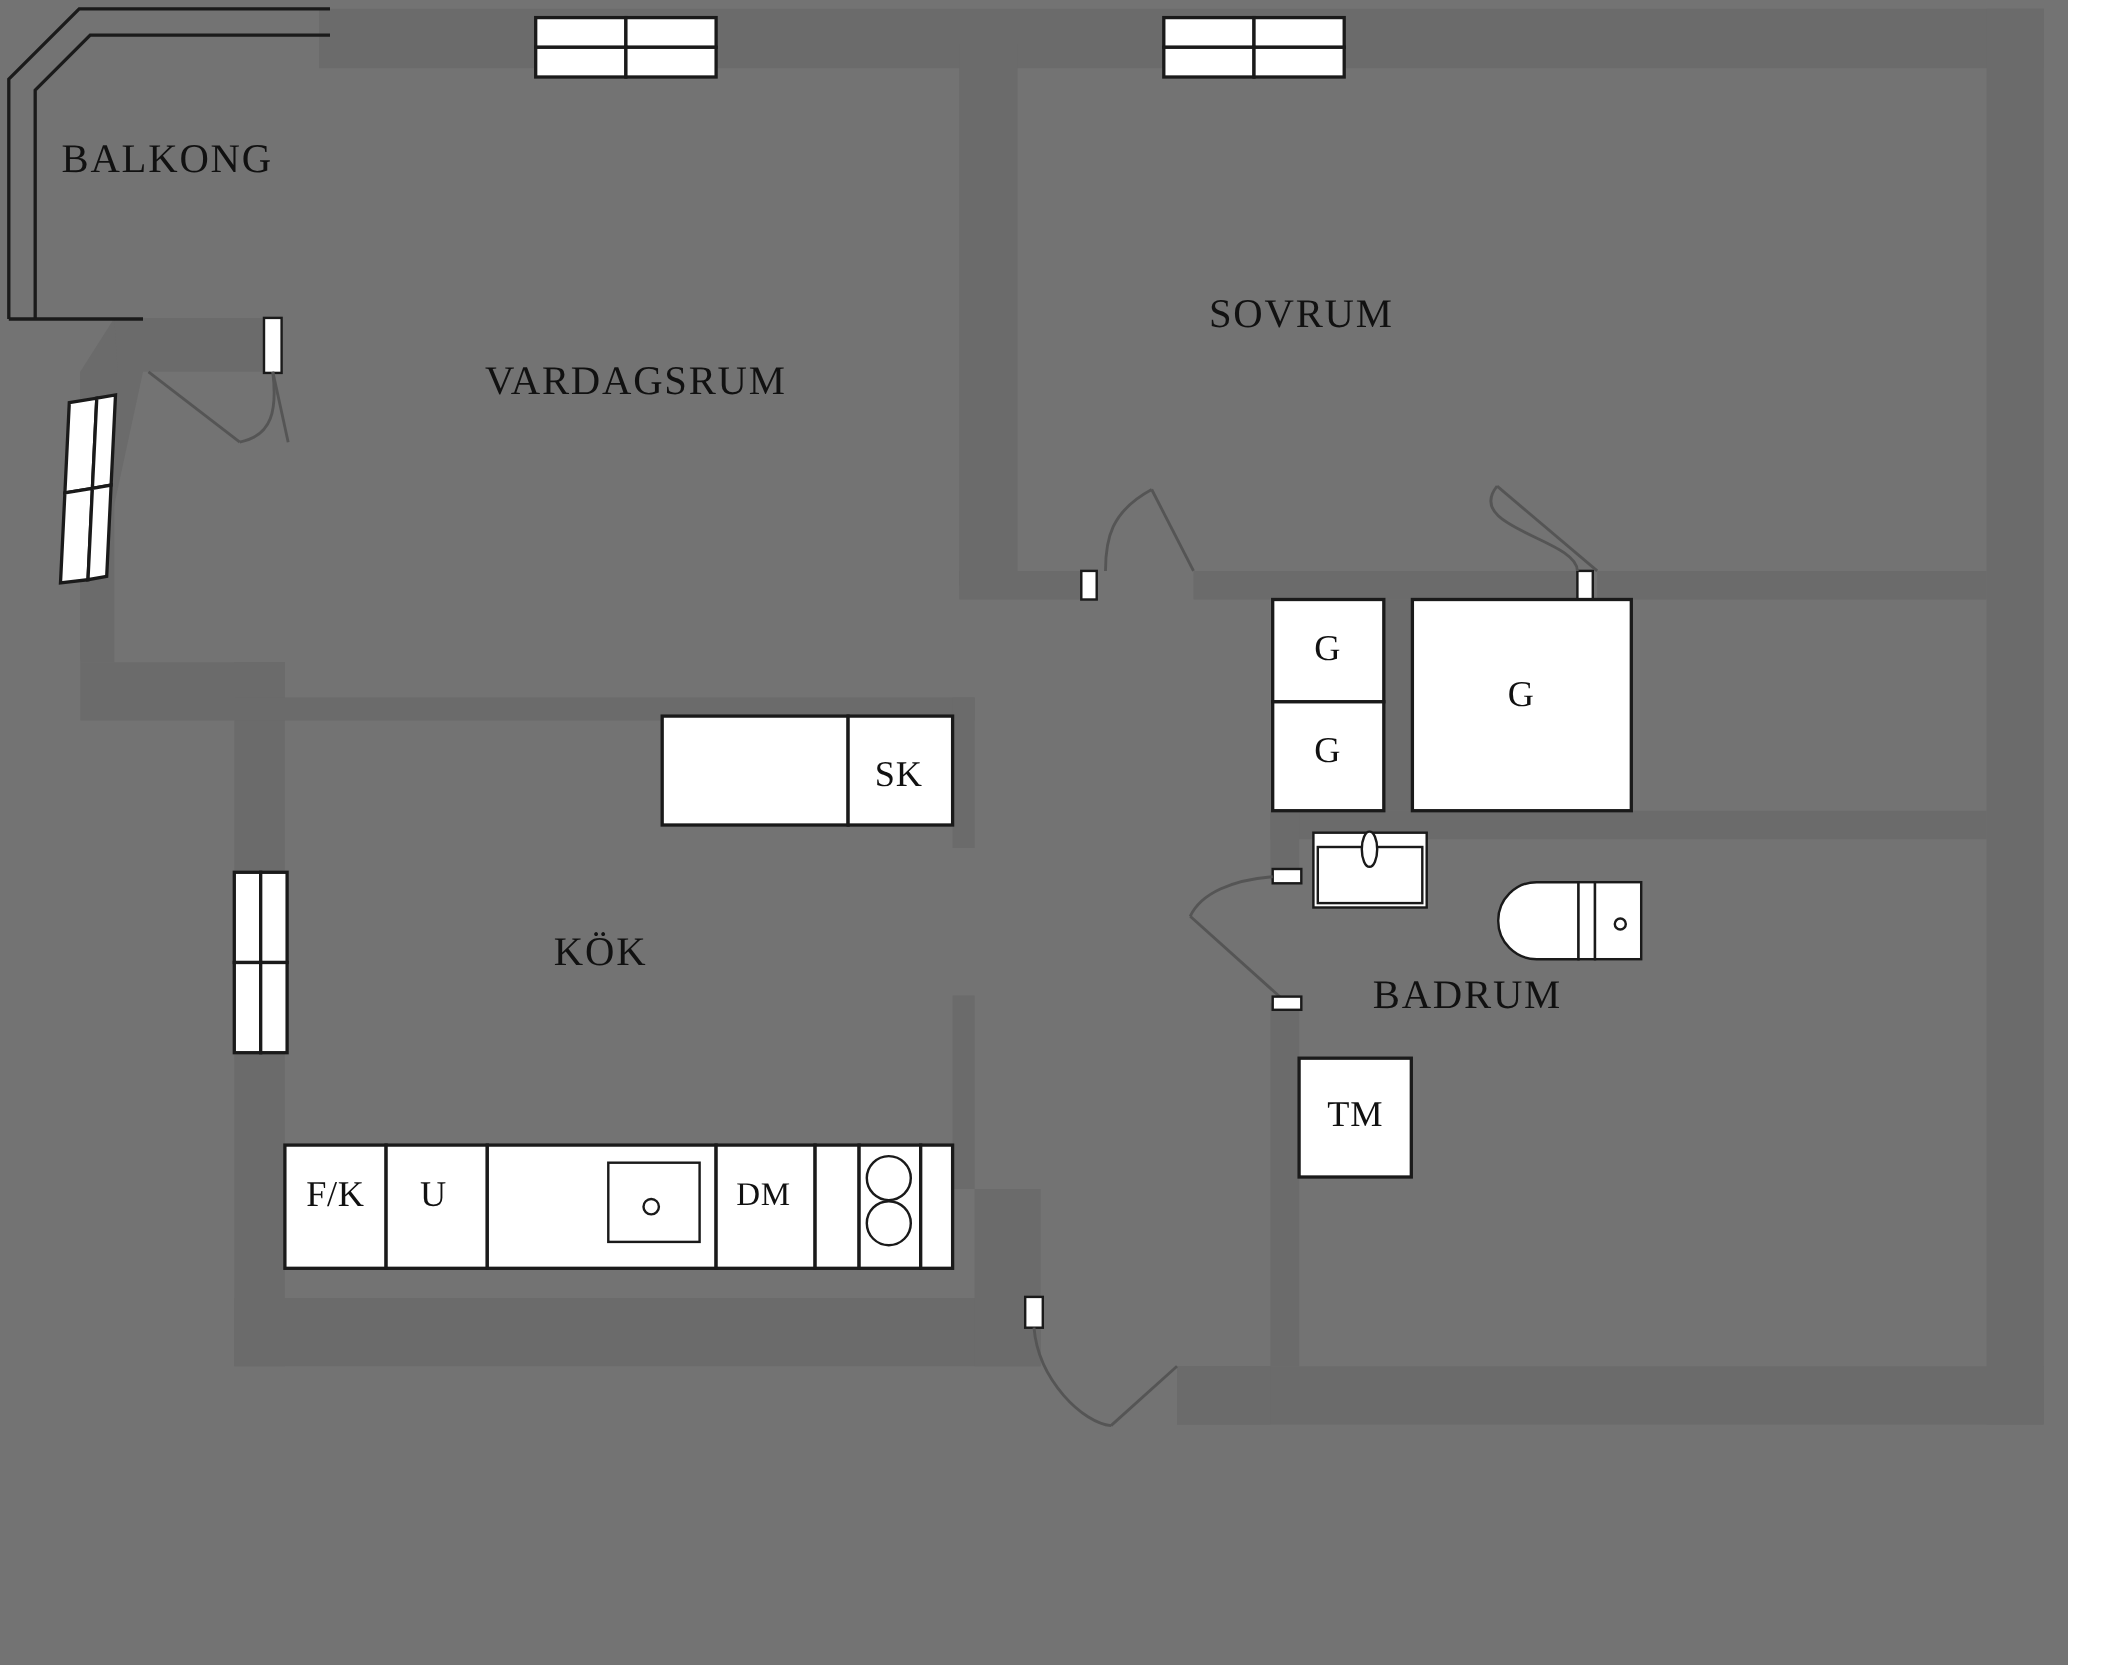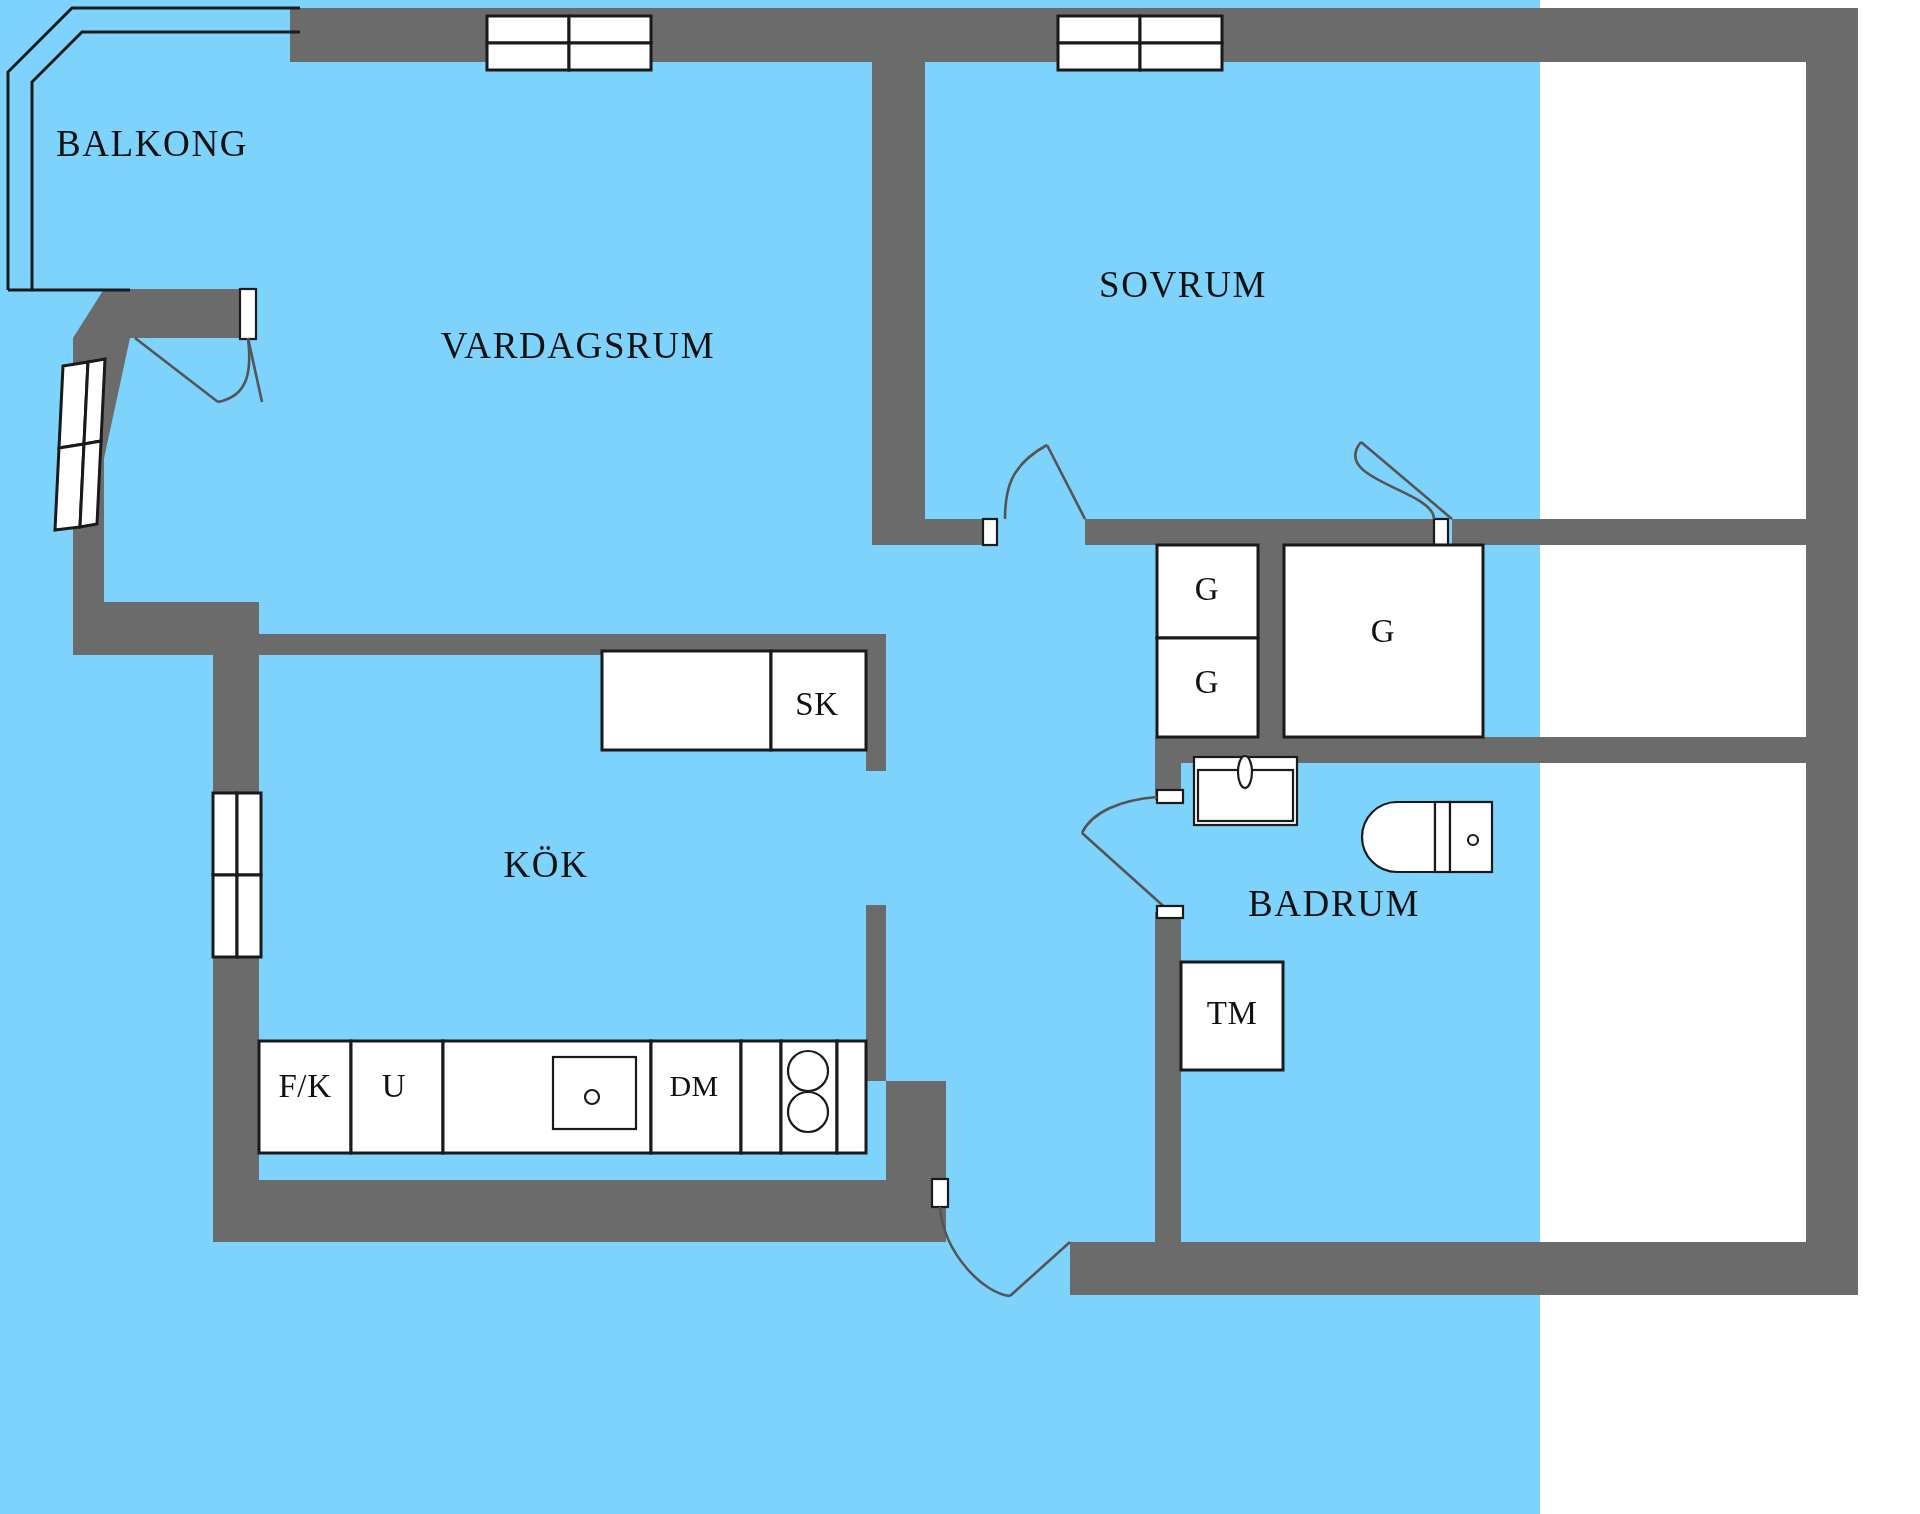--- a/index.html
+++ b/index.html
@@ -8,23 +8,23 @@
     background: #ffffff;
   }
   body {
     width: 1920px;
     height: 1514px;
     font-family: "Liberation Serif", serif;
     overflow: hidden;
   }
   #plan-root {
     position: relative;
-    width: 1540px;
+    width: 1880px;
     height: 1514px;
-    background: #7dd3fc;
+    background: #737373;
   }
   svg.floorplan {
     display: block;
     width: 1920px;
     height: 1514px;
   }
   .wall      { fill: #6b6b6b; stroke: none; }
   .wall-thin { fill: none; stroke: #1a1a1a; stroke-width: 3; }
   .fixture   { fill: #ffffff; stroke: #1a1a1a; stroke-width: 3; }
   .fixture-thin { fill: #ffffff; stroke: #1a1a1a; stroke-width: 2.2; }

